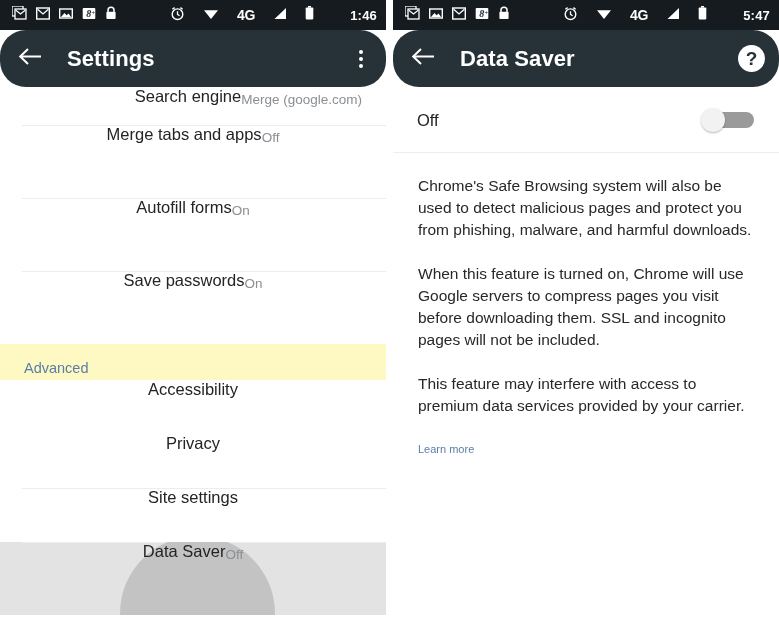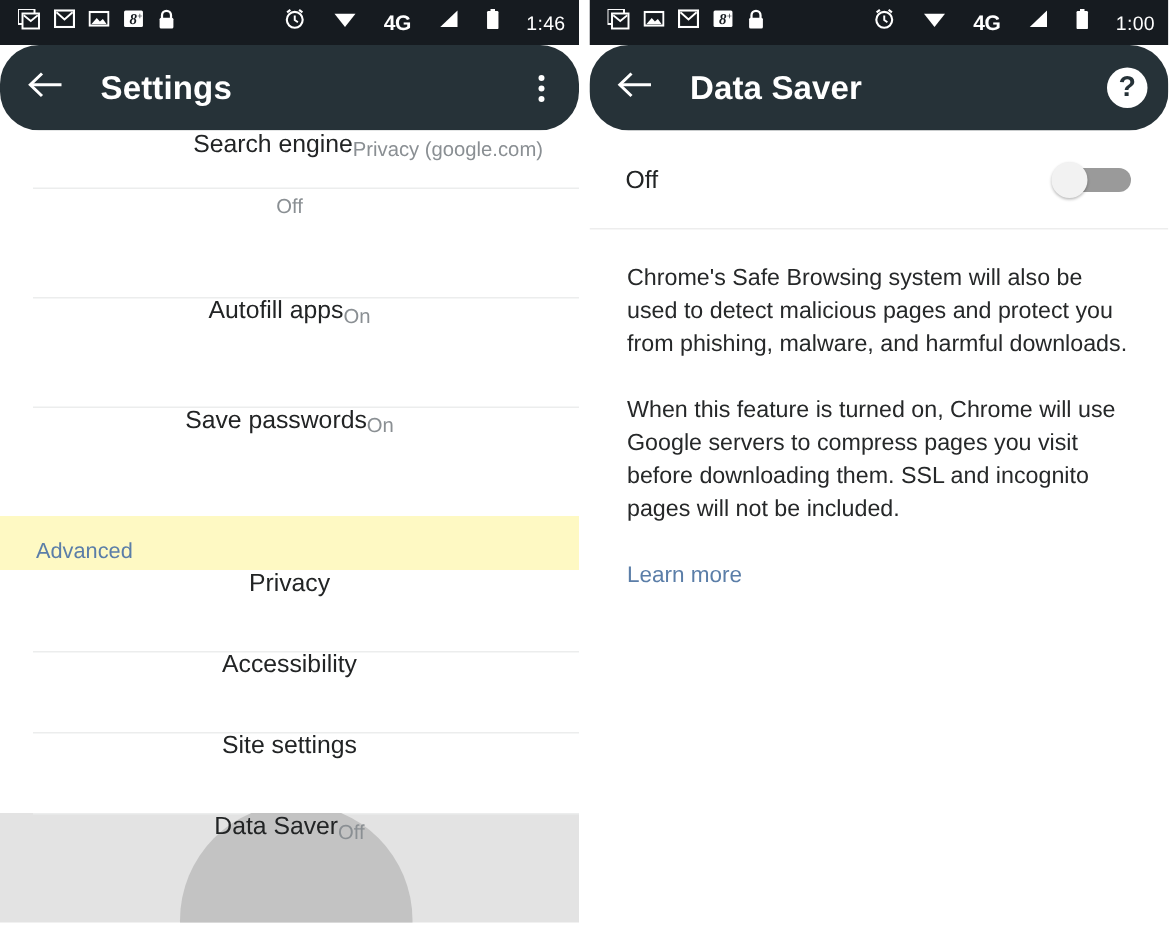--- a/index.html
+++ b/index.html
@@ -29,22 +29,22 @@
     background: #161b20;
     display: flex;
     align-items: center;
     padding: 0 9px 0 12px;
     color: #ffffff;
   }
   .sb-left { display: flex; align-items: center; gap: 9px; }
   .sb-right { margin-left: auto; display: flex; align-items: center; gap: 18px; }
   .sb-icon { display: block; }
   .sb-time {
-    font-size: 13px; font-weight: normal; color: #ffffff;
-    letter-spacing: .2px; margin-left: 0;
+    font-size: 13px; font-weight: bold; color: #ffffff;
+    letter-spacing: .2px; margin-left: 18px;
   }
   .sb-4g { font-size: 14px; font-weight: bold; color: #fff; letter-spacing: -0.3px; }
 
   
   .appbar {
     height: 57px;
     background: #263238;
     display: flex;
     align-items: center;
     padding: 0 14px 0 18px;
@@ -138,21 +138,21 @@
   }
 
   .desc-wrap { padding: 22px 27px 0 25px; }
   .desc {
     font-size: 15.5px;
     line-height: 1.42;
     color: #262829;
     margin-bottom: 22px;
   }
   .learn-more {
-    font-size: 15px;
+    font-size: 11px;
     color: #5b7ea8;
     display: inline-block;
     margin-top: 2px;
   }
 </style>
 </head>
 <body>
 
 <div class="screens">
 
@@ -237,45 +237,46 @@
             <i></i>
             <i></i>
           </span>
       </span>
     </div>
 
     <div class="list">
 
       <div class="row row-clipped">
         <div class="row-title">Search engine</div>
-        <div class="row-sub">Privacy (google.com)</div>
+        <div class="row-sub">Merge (google.com)</div>
       </div>
 
       <div class="row row-tall">
+        <div class="row-title">Merge tabs and apps</div>
         <div class="row-sub">Off</div>
       </div>
 
       <div class="row row-tall">
-        <div class="row-title">Autofill apps</div>
+        <div class="row-title">Autofill forms</div>
         <div class="row-sub">On</div>
       </div>
 
       <div class="row row-tall">
         <div class="row-title">Save passwords</div>
         <div class="row-sub">On</div>
       </div>
 
       <div class="section-header">Advanced</div>
 
+      <div class="row row-single">
+        <div class="row-title">Accessibility</div>
+      </div>
+
       <div class="row row-single row-advanced-first">
         <div class="row-title">Privacy</div>
-      </div>
-
-      <div class="row row-single">
-        <div class="row-title">Accessibility</div>
       </div>
 
       <div class="row row-single">
         <div class="row-title">Site settings</div>
       </div>
 
       <div class="row row-tall row-pressed">
         <span class="ripple"></span>
         <div class="row-title">Data Saver</div>
         <div class="row-sub">Off</div>
@@ -342,21 +343,21 @@
           <svg width="14" height="13" viewBox="0 0 14 13">
               <path d="M13 1 L13 12 L1.5 12 Z" fill="#fff"></path>
             </svg>
         </span>
         <span class="sb-icon">
           <svg width="9" height="14" viewBox="0 0 9 14">
               <rect x="3" y="0" width="3" height="1.6" fill="#fff"></rect>
               <rect x="0.7" y="1.4" width="7.6" height="12" rx="0.8" fill="#fff"></rect>
             </svg>
         </span>
-        <span class="sb-time">1:00</span>
+        <span class="sb-time">5:47</span>
       </div>
     </div>
 
     <div class="appbar">
       <span>
         <svg width="24" height="19" viewBox="0 0 24 19">
             <path d="M23 9.5 H2.5" stroke="#fff" stroke-width="2"></path>
             <path d="M10 2 L2.2 9.5 L10 17" fill="none" stroke="#fff" stroke-width="2"></path>
           </svg>
       </span>
@@ -370,17 +371,18 @@
       <span class="toggle-label">Off</span>
       <span class="switch">
         <span class="switch-track"></span>
         <span class="switch-knob"></span>
       </span>
     </div>
 
     <div class="desc-wrap">
       <p class="desc">Chrome's Safe Browsing system will also be used to detect malicious pages and protect you from phishing, malware, and harmful downloads.</p>
       <p class="desc">When this feature is turned on, Chrome will use Google servers to compress pages you visit before downloading them. SSL and incognito pages will not be included.</p>
+      <p class="desc">This feature may interfere with access to premium data services provided by your carrier.</p>
       <a class="learn-more">Learn more</a>
     </div>
 
   </div>
 </div>
 
 </body></html>

